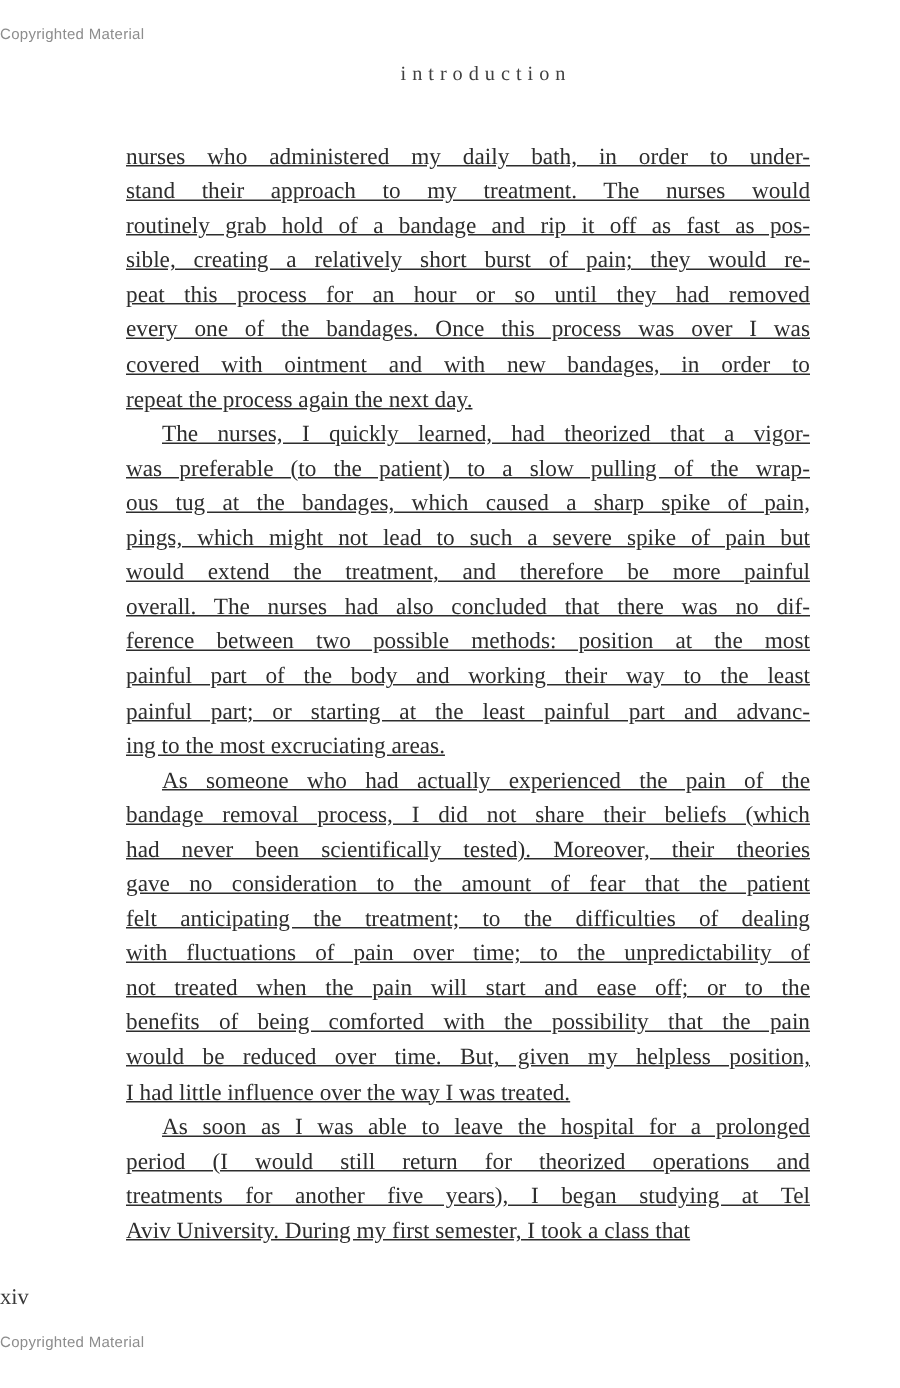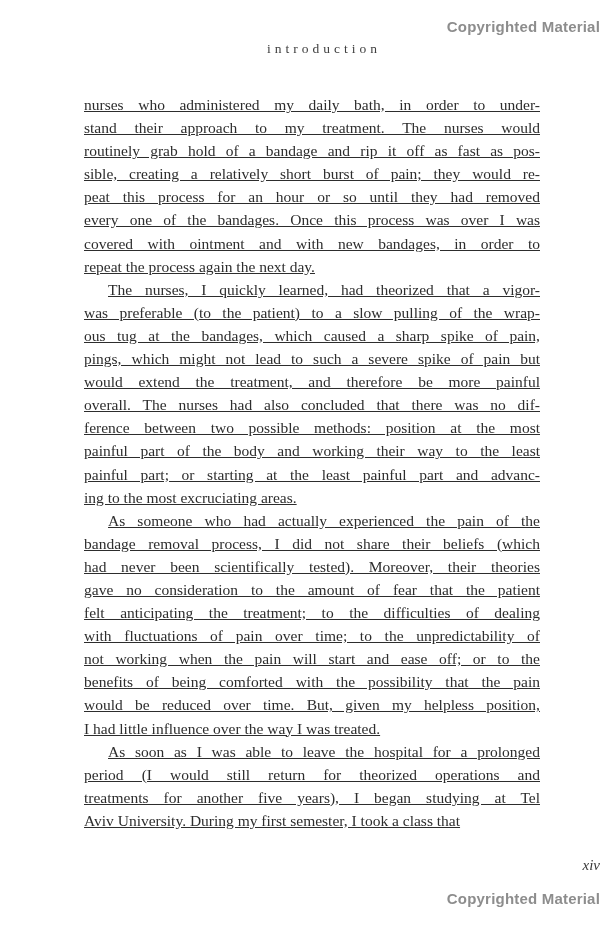--- a/index.html
+++ b/index.html
@@ -9,24 +9,24 @@
     font-family: "Liberation Serif", serif;
   }
   .page {
     position: relative;
     width: 600px; height: 925px;
     background: #ffffff;
     overflow: hidden;
   }
   .copyright {
     position: absolute; left: 0; width: 100%;
-    text-align: right;
+    text-align: left;
     font-family: "Liberation Sans", sans-serif;
-    font-weight: bold;
-    font-size: 15px;
+    font-weight: normal;
+    font-size: 10px;
     color: #8d8d8d;
     letter-spacing: 0.2px;
   }
   .copyright.top { top: 18px; }
   .copyright.bottom { top: 890px; }
   .chapter-title {
     position: absolute; top: 41px; left: 0; width: 100%;
     text-align: center;
     font-family: "Liberation Serif", serif;
     font-size: 13.5px;
@@ -45,22 +45,21 @@
     height: 23.1px;
     overflow: hidden;
     text-align: justify;
     text-align-last: justify;
     text-decoration: underline;
   }
   .line.last { text-align-last: left; }
   .line.indent { text-indent: 24px; }
   .page-number {
     position: absolute; top: 857px; left: 0; width: 100%;
-    text-align: right;
-    font-style: italic;
+    text-align: left;
     font-size: 15px;
     color: #3a3a3a;
   }
 </style>
 </head>
 <body>
 
 <div class="page">
 
   <div class="copyright top">Copyrighted Material</div>
@@ -85,21 +84,21 @@
       <div class="line">ference between two possible methods: position at the most</div>
       <div class="line">painful part of the body and working their way to the least</div>
       <div class="line">painful part; or starting at the least painful part and advanc-</div>
       <div class="line last">ing to the most excruciating areas.</div>
       <div class="line indent">As someone who had actually experienced the pain of the</div>
       <div class="line">bandage removal process, I did not share their beliefs (which</div>
       <div class="line">had never been scientifically tested). Moreover, their theories</div>
       <div class="line">gave no consideration to the amount of fear that the patient</div>
       <div class="line">felt anticipating the treatment; to the difficulties of dealing</div>
       <div class="line">with fluctuations of pain over time; to the unpredictability of</div>
-      <div class="line">not working when the pain will start and ease off; or to the</div>
+      <div class="line">not treated when the pain will start and ease off; or to the</div>
       <div class="line">benefits of being comforted with the possibility that the pain</div>
       <div class="line">would be reduced over time. But, given my helpless position,</div>
       <div class="line last">I had little influence over the way I was treated.</div>
       <div class="line indent">As soon as I was able to leave the hospital for a prolonged</div>
       <div class="line">period (I would still return for theorized operations and</div>
       <div class="line">treatments for another five years), I began studying at Tel</div>
       <div class="line last">Aviv University. During my first semester, I took a class that</div>
     </div>
 
   <div class="page-number">xiv</div>

